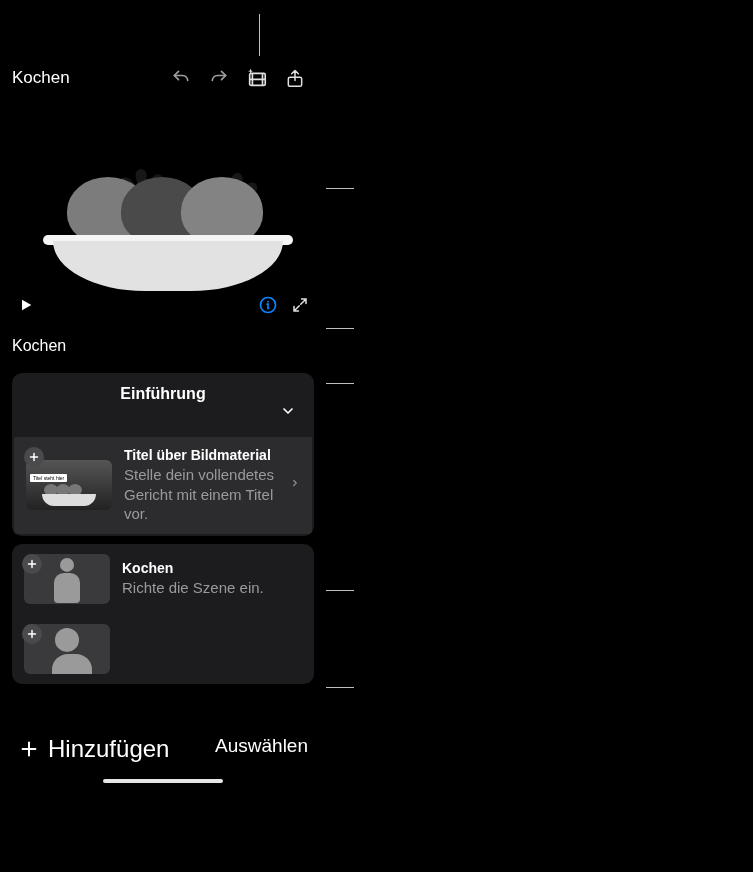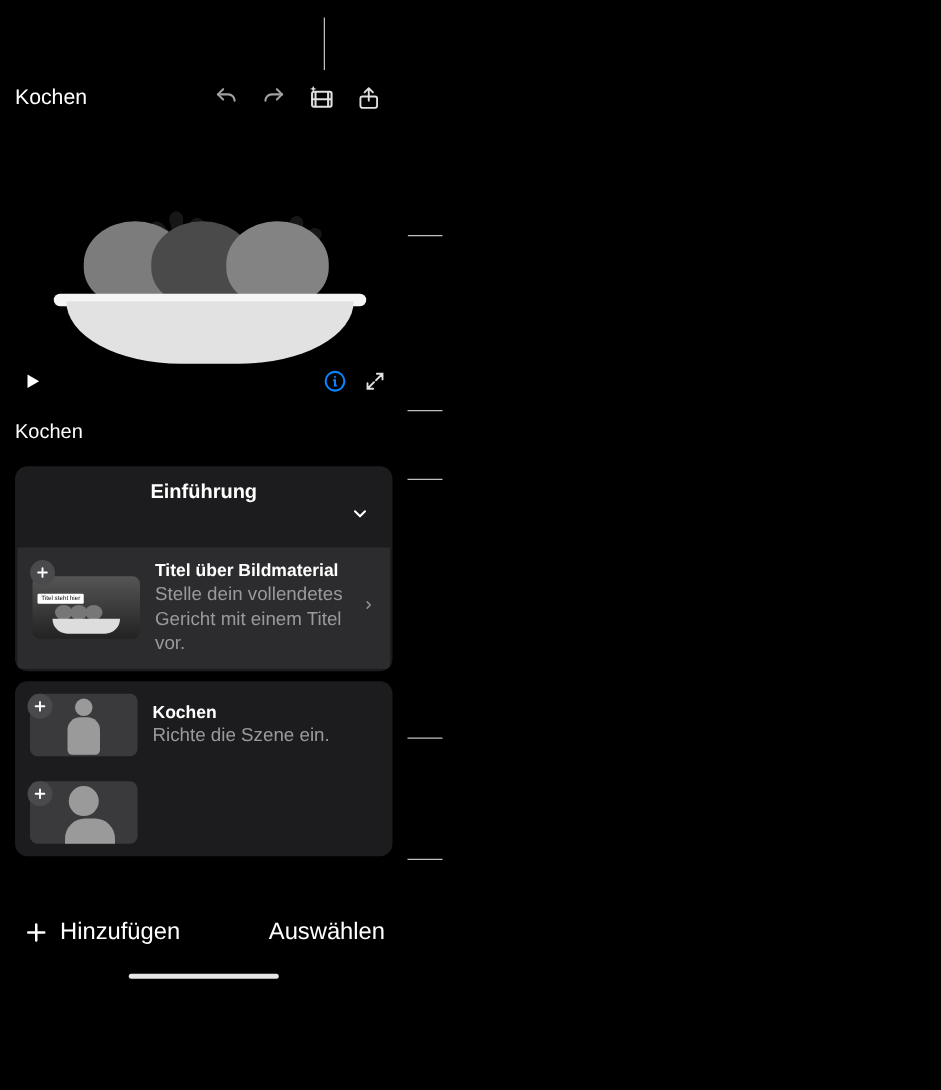--- a/index.html
+++ b/index.html
@@ -199,21 +199,21 @@
 
   .bottom-bar {
     position:absolute;
     left:0; right:0; bottom:0;
     height:62px;
     background:#000;
     display:flex;
     align-items:flex-start;
     padding:8px 18px 0;
   }
-  .bb-add { display:flex; align-items:center; gap:8px; font-size:19px; }
+  .bb-add { display:flex; align-items:center; gap:8px; font-size:24px; }
   .bb-spacer { flex:1; }
   .bb-select { font-size:19px; }
   .home-ind {
     position:absolute; bottom:6px; left:50%; transform:translateX(-50%);
     width:120px; height:4px; background:#fff; border-radius:3px; opacity:0.9;
   }
 
   
   .callout {
     position:absolute;

